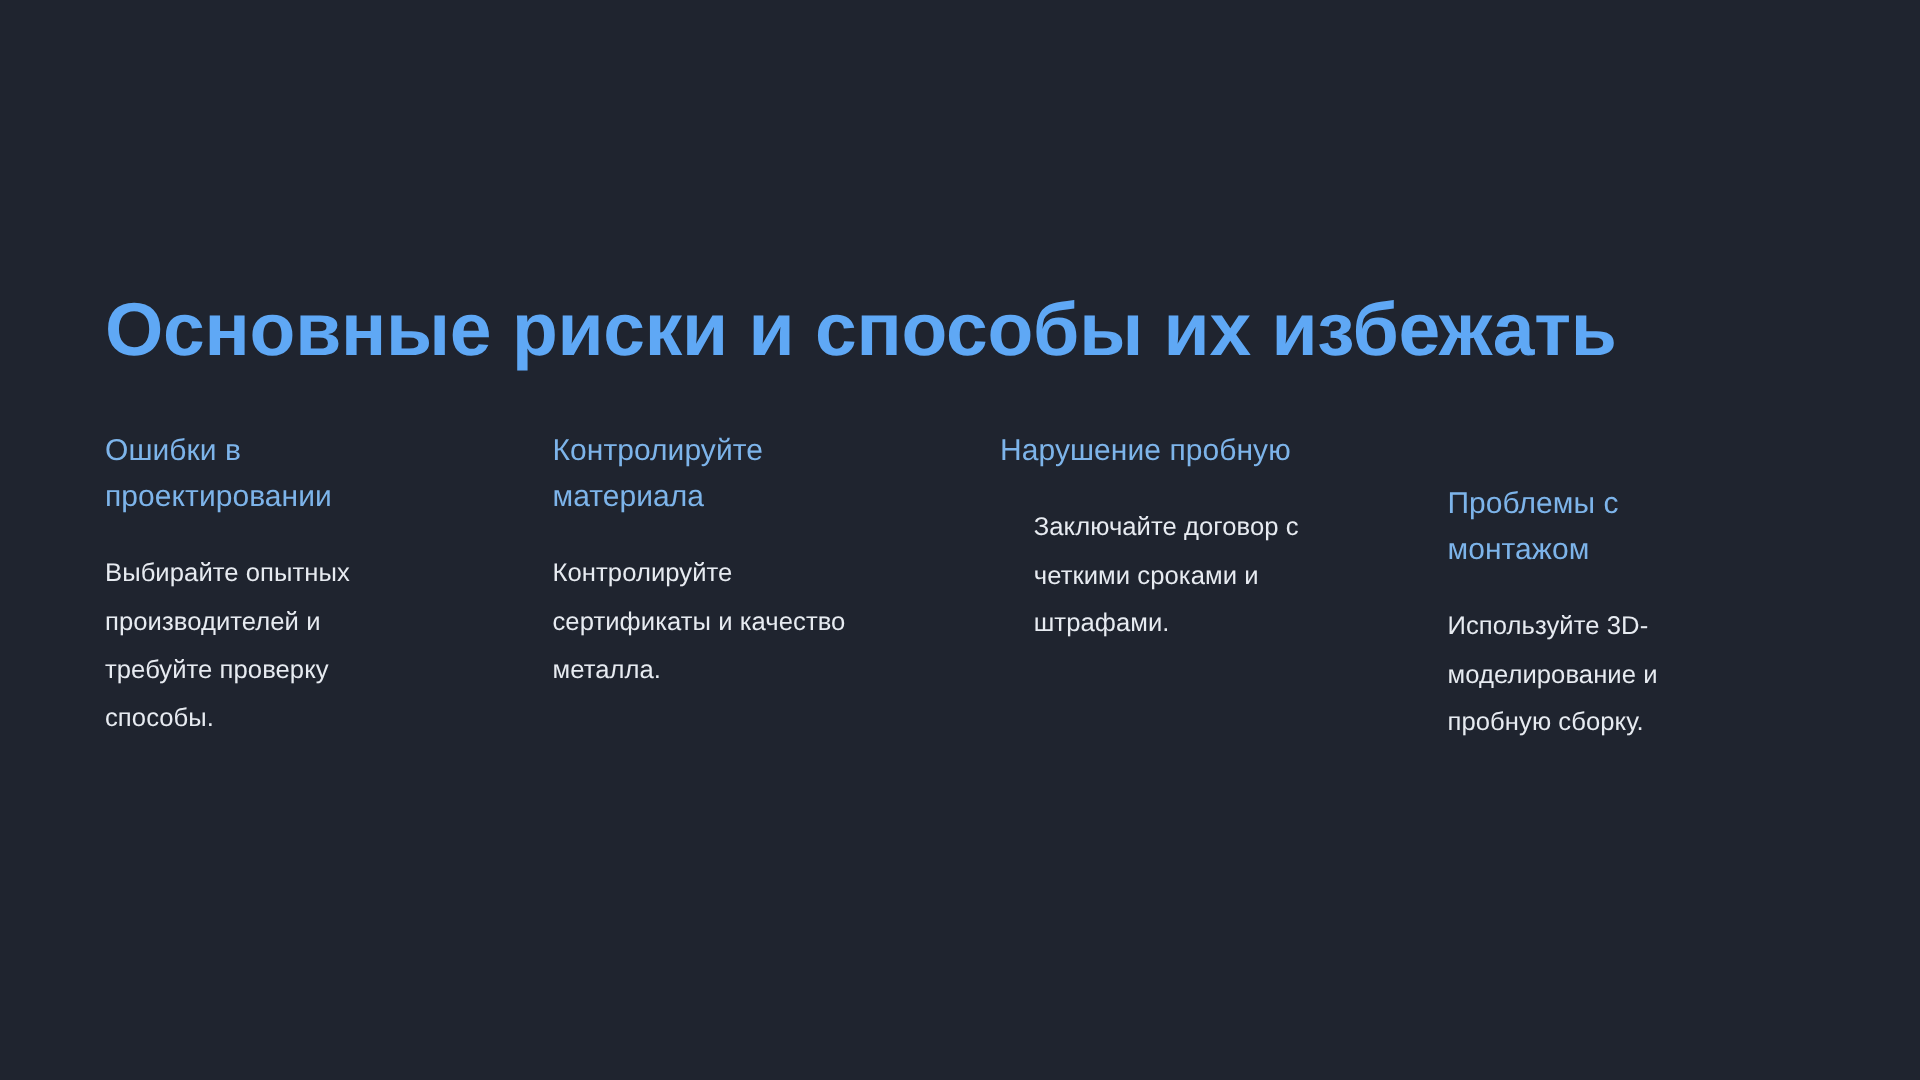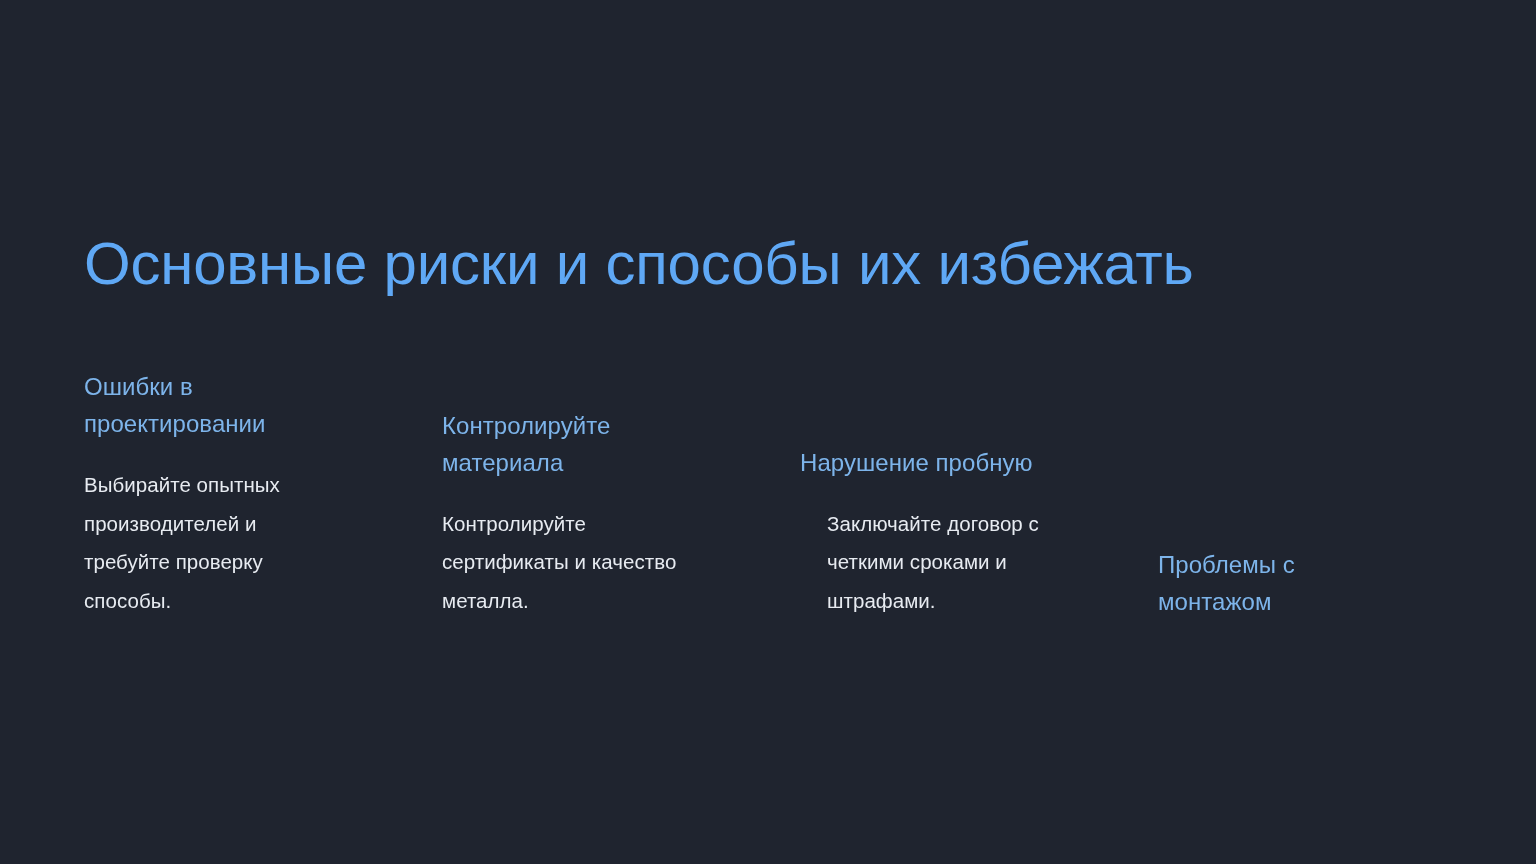--- a/index.html
+++ b/index.html
@@ -25,35 +25,35 @@
   }
 
   
   .slide-title {
     position: absolute;
     left: 84px;
     top: 226px;
     width: 1330px;
     font-size: 60px;
     line-height: 76px;
-    font-weight: 400;
+    font-weight: 700;
     letter-spacing: -0.2px;
     color: #5fa8f5;
     white-space: nowrap;
   }
 
   
   .columns {
     position: absolute;
     left: 84px;
-    top: 368px;
+    top: 342px;
     width: 1372px;
     display: flex;
     flex-direction: row;
-    align-items: flex-end;
+    align-items: flex-start;
     gap: 0;
   }
 
   .column {
     width: 358px;
     flex: 0 0 358px;
     display: flex;
     flex-direction: column;
     align-items: flex-start;
   }
@@ -108,16 +108,17 @@
       <div class="col-body">Контролируйте сертификаты и качество металла.</div>
     </div>
 
     <div class="column">
       <div class="col-heading">Нарушение пробную</div>
       <div class="col-body">Заключайте договор с четкими сроками и штрафами.</div>
     </div>
 
     <div class="column">
       <div class="col-heading">Проблемы с монтажом</div>
+      <div class="col-body">Используйте 3D-моделирование и пробную сборку.</div>
     </div>
 
   </div>
 </div>
 
 </body></html>

